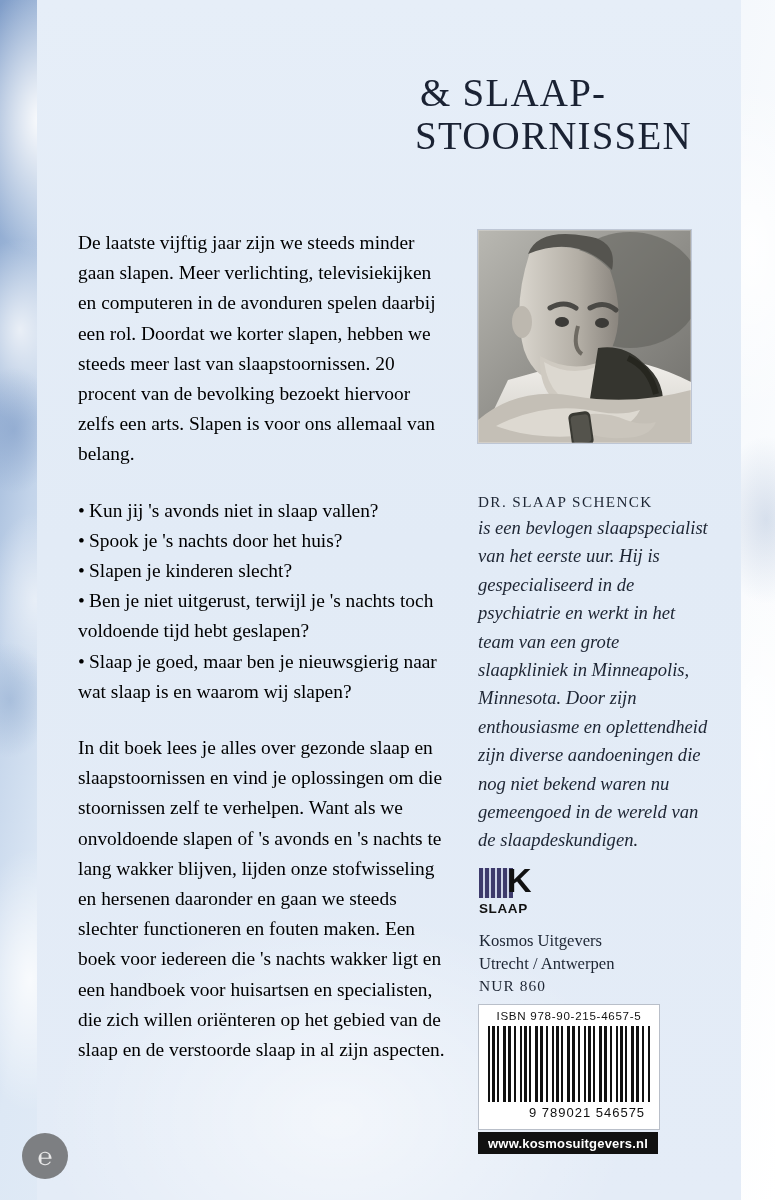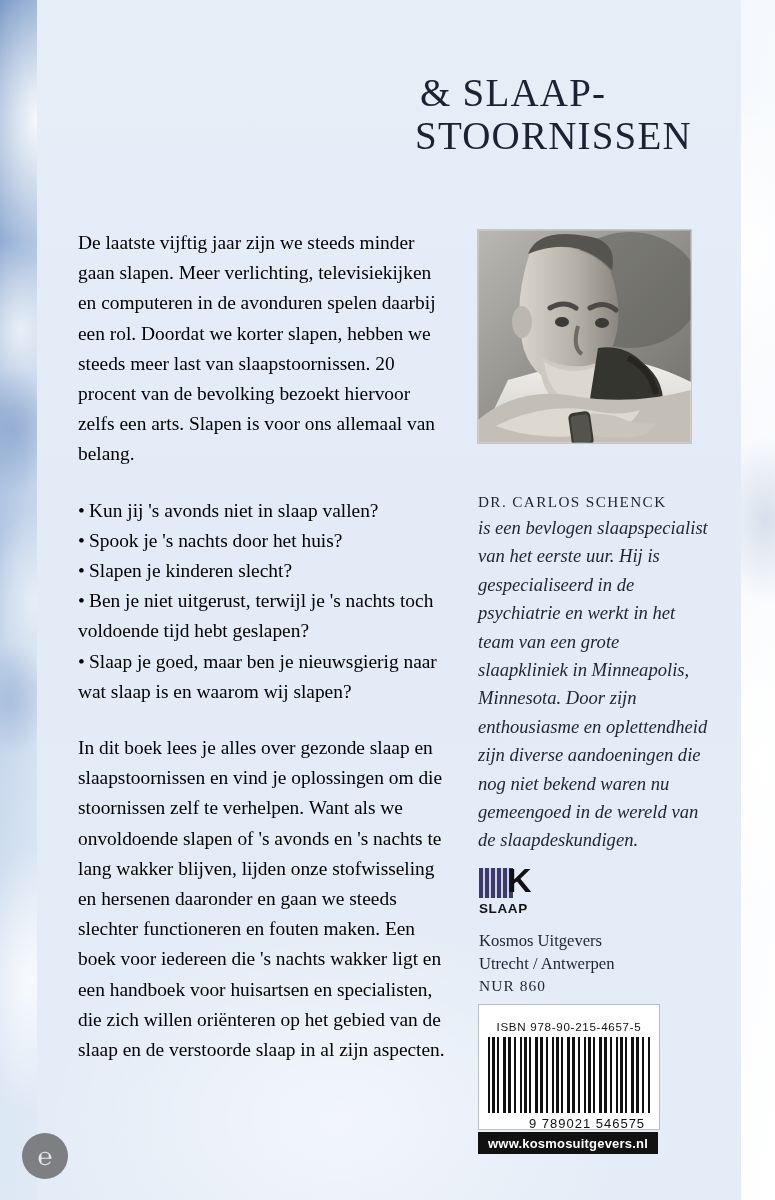--- a/index.html
+++ b/index.html
@@ -75,21 +75,21 @@
   .kword{margin-top:3px;font-family:"Liberation Sans",sans-serif;
     font-size:13.5px;font-weight:700;letter-spacing:.6px;color:#111;}
   .pub-lines{position:absolute;left:479px;top:930px;width:230px;
     font-size:16.6px;line-height:22.6px;color:#1d2533;}
   .nur{letter-spacing:1.1px;font-size:15.4px;}
 
   
   .barcode-box{position:absolute;left:478px;top:1004px;width:180px;height:124px;
     background:#fff;border:1px solid #b9bfc9;padding:0;}
   .bc-isbn{font-family:"Liberation Sans",sans-serif;font-size:11.6px;
-    letter-spacing:.7px;color:#111;text-align:center;padding-top:15px;}
+    letter-spacing:.7px;color:#111;text-align:center;padding-top:4px;}
   .bc-bars{height:76px;margin:4px 9px 0 9px;
     background:repeating-linear-gradient(90deg,
       #111 0 2px,#fff 2px 4px,#111 4px 7px,#fff 7px 9px,
       #111 9px 11px,#fff 11px 15px,#111 15px 18px,#fff 18px 20px,
       #111 20px 23px,#fff 23px 26px,#111 26px 28px,#fff 28px 32px);}
   .bc-digits{font-family:"Liberation Sans",sans-serif;font-size:13px;
     letter-spacing:1px;color:#111;text-align:center;margin-top:3px;padding-left:36px;}
   .url-bar{position:absolute;left:478px;top:1132px;width:180px;height:22px;
     background:#111;color:#fff;font-family:"Liberation Sans",sans-serif;
     font-size:13px;font-weight:700;display:flex;align-items:center;
@@ -167,21 +167,21 @@
       <path d="M0 190 q40 -34 96 -24 q58 10 117 -6 l0 53 l-213 0 Z" fill="#c4bfb6"></path>
       <path d="M18 196 q50 -26 104 -14 q22 4 40 -2 q-10 20 -42 24 q-60 8 -102 -8 Z" fill="#ddd9d1"></path>
       <path d="M96 186 q30 -6 52 4 q16 6 30 2 q-6 16 -34 16 q-40 2 -48 -22 Z" fill="#cac5bc"></path>
       <rect x="92" y="182" width="22" height="34" rx="5" fill="#3a3a34" transform="rotate(-8 103 199)"></rect>
       <rect x="94" y="185" width="18" height="28" rx="4" fill="#5b5a52" transform="rotate(-8 103 199)" opacity=".8"></rect>
       <rect width="213" height="213" fill="none" stroke="rgba(255,255,255,.25)" stroke-width="2"></rect>
     </svg>
   </div>
 
   <div class="bio">
-    <div class="bio-name">DR. CARLOS SCHENCK</div>
+    <div class="bio-name">DR. SLAAP SCHENCK</div>
     <div class="bio-text">is een bevlogen slaapspecialist van het eerste uur. Hij is gespecialiseerd in de psychiatrie en werkt in het team van een grote slaapkliniek in Minneapolis, Minnesota. Door zijn enthousiasme en oplettendheid zijn diverse aandoeningen die nog niet bekend waren nu gemeengoed in de wereld van de slaapdeskundigen.</div>
   </div>
 
   <div class="pub-logo">
     <div class="klogo">
       <div class="kbars"></div>
       <div class="kletter">K</div>
     </div>
     <div class="kword">SLAAP</div>
   </div>

